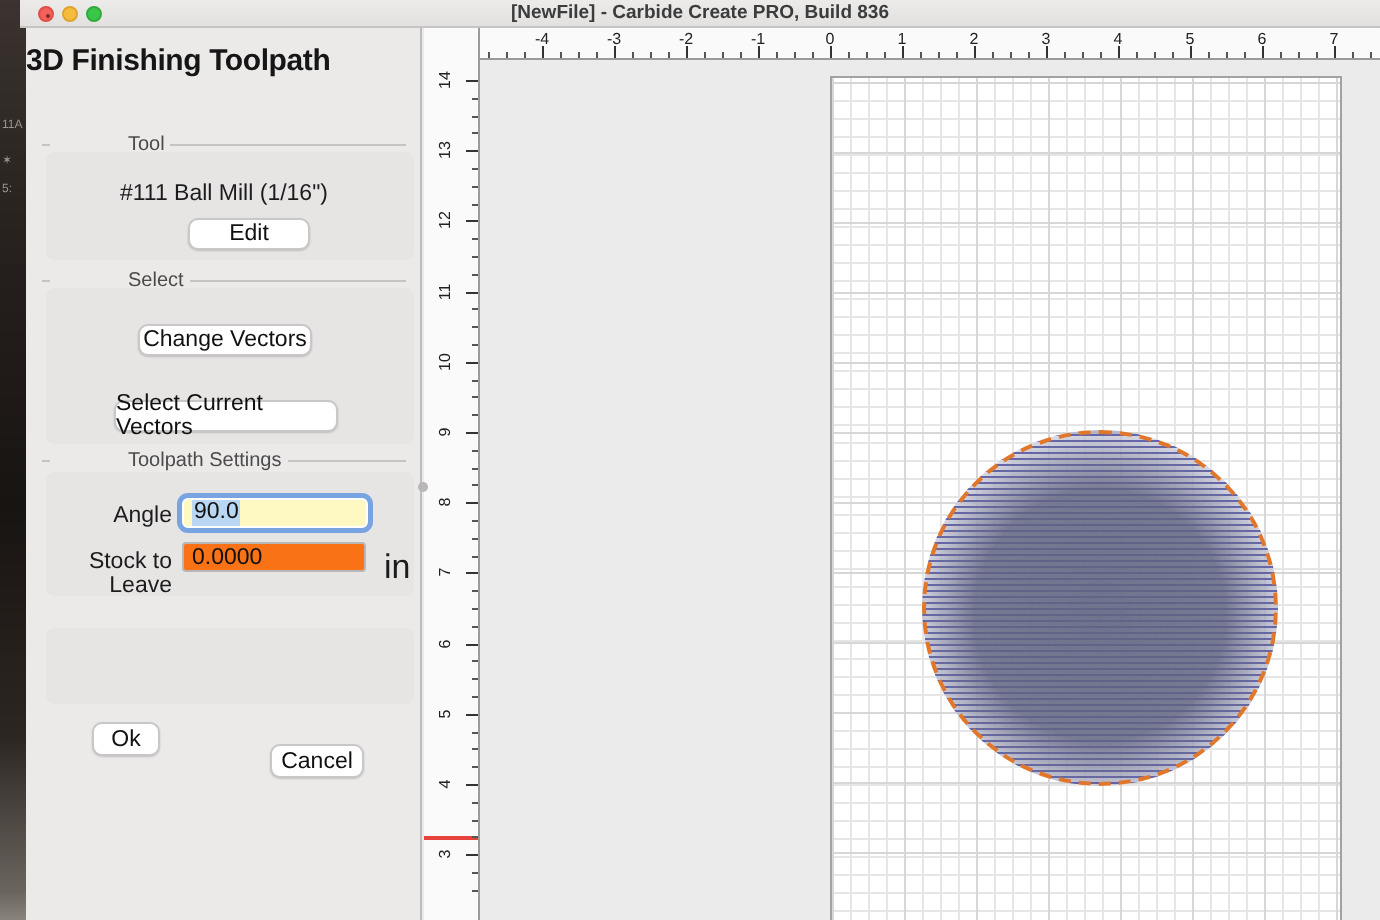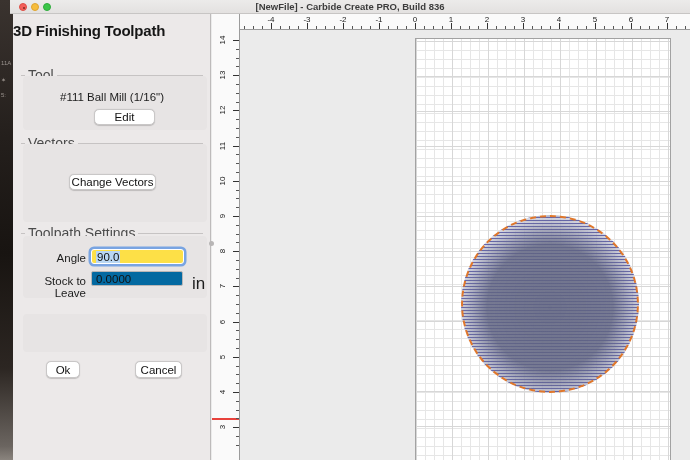--- a/index.html
+++ b/index.html
@@ -29,38 +29,38 @@
   .title-text { width:100%; text-align:center; font-size:9.5px; color:#3c3c3c; font-weight:bold; }
   
   .panel {
     position:absolute; left:13px; top:14px; width:198px; height:446px; z-index:5;
     background:#ece9e9; border-right:1px solid #bdbbbb;
   }
   .panel-title { position:absolute; left:0; top:8px; width:100%; text-align:left;
     font-size:15px; font-weight:bold; color:#161616; letter-spacing:-0.2px; }
   .group-head { position:absolute; left:8px; width:182px; display:flex; align-items:center; }
   .group-head .pre  { width:4px; height:1px; background:#c6c3c3; }
-  .group-head .lbl  { font-size:14px; color:#4b4b4b; padding:0 3px; }
+  .group-head .lbl  { font-size:10px; color:#4b4b4b; padding:0 3px;margin-left:36px; }
   .group-head .line { flex:1; height:1px; background:#c6c3c3; }
   .group-body { position:absolute; left:10px; width:184px; background:#e7e4e4; border-radius:4px; }
   .center-text { position:absolute; left:0; width:198px; text-align:center; font-size:11.5px; color:#1c1c1c; }
   .btn {
     position:absolute; display:flex; align-items:center; justify-content:center;
     background:#ffffff; border:1px solid #c9c7c7; border-radius:5px;
     font-size:11.5px; color:#111; box-shadow:0 0.5px 1px rgba(0,0,0,0.18); cursor:default;
   }
   .field-label { position:absolute; font-size:11.5px; color:#1c1c1c; text-align:right; }
   .tb {
-    position:absolute; background:#0369a1; border:1px solid #b9b6b6; border-radius:2px;
+    position:absolute; background:#f97316; border:1px solid #b9b6b6; border-radius:2px;
     font-family:"Liberation Sans",sans-serif; font-size:11.5px; color:#111; padding:0 0 0 4px; height:15px;
   }
   .tb-focus {
-    position:absolute; background:#fde047; border:1px solid #fff; border-radius:3px; height:15px;
+    position:absolute; background:#fef9c3; border:1px solid #fff; border-radius:3px; height:15px;
     box-shadow:0 0 0 2.5px #79a4e2; font-size:11.5px; color:#111;
-    display:flex; align-items:center; padding-left:4px;
+    display:flex; padding-left:4px;
   }
   .tb-focus .sel { background:#b9d7f3; padding:0 1px; }
   .unit-label { position:absolute; font-size:17px; color:#1c1c1c; }
   
   .canvas-bg { position:absolute; left:240px; top:30px; width:450px; height:430px; background:#ebebeb; z-index:1; }
   .h-ruler {
     position:absolute; left:212px; top:14px; width:478px; height:16px; z-index:3;
     background:#fafafa; border-bottom:1px solid #9b9b9b;
   }
   .hlabel { position:absolute; top:0.5px; width:16px; text-align:center; font-size:8px; color:#222; }
@@ -133,46 +133,47 @@
       <div class="pre"></div>
         <span class="lbl">Tool</span>
         <div class="line"></div>
     </div>
     <div class="group-body" style="top:62px;height:54px"></div>
     <div class="center-text" style="top:77px">#111 Ball Mill (1/16")</div>
     <div class="btn" style="left:81px;top:95px;width:61px;height:16px">Edit</div>
 
     <div class="group-head" style="top:121px">
       <div class="pre"></div>
-        <span class="lbl">Vectors</span>
+        <span class="lbl">Select</span>
         <div class="line"></div>
     </div>
     <div class="group-body" style="top:130px;height:78px"></div>
-    <div class="btn" style="left:56px;top:160px;width:87px;height:16px">Change Vectors</div>
+    <div class="btn" style="left:56px;top:148px;width:87px;height:16px">Change Vectors</div>
+    <div class="btn" style="left:44px;top:186px;width:112px;height:16px">Select Current Vectors</div>
 
     <div class="group-head" style="top:211px">
       <div class="pre"></div>
         <span class="lbl">Toolpath Settings</span>
         <div class="line"></div>
     </div>
     <div class="group-body" style="top:222px;height:62px"></div>
 
     <div class="field-label" style="left:5px;top:238px;width:68px">Angle</div>
     <div class="tb-focus" style="left:78px;top:235px;width:93px">
       <span class="sel">90.0</span>
     </div>
 
     <div class="field-label" style="left:5px;top:261px;width:68px">Stock to Leave</div>
     <input class="tb" style="left: 78px; top: 257px; width: 92px;" readonly="" value="0.0000">
     <div class="unit-label" style="left:179px;top:260px">in</div>
 
     <div class="group-body" style="top:300px;height:38px"></div>
 
     <div class="btn" style="left:33px;top:347px;width:34px;height:17px">Ok</div>
-    <div class="btn" style="left:122px;top:347px;width:47px;height:17px">Cancel</div>
+    <div class="btn" style="left:122px;top:358px;width:47px;height:17px">Cancel</div>
   </div>
 
   <div class="canvas-bg"></div>
 
   <div class="stock"></div>
 
   <div class="toolpath-circle"></div>
 
   <div class="h-ruler">
       <div class="hlabel" style="left: 15px;">-5</div>

